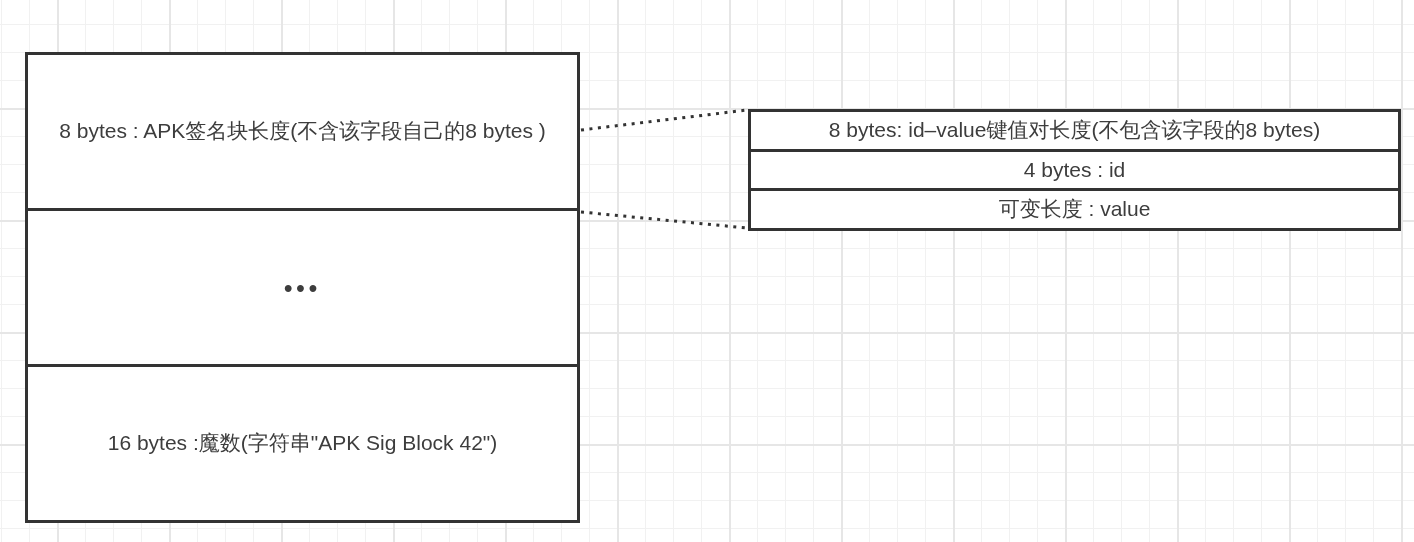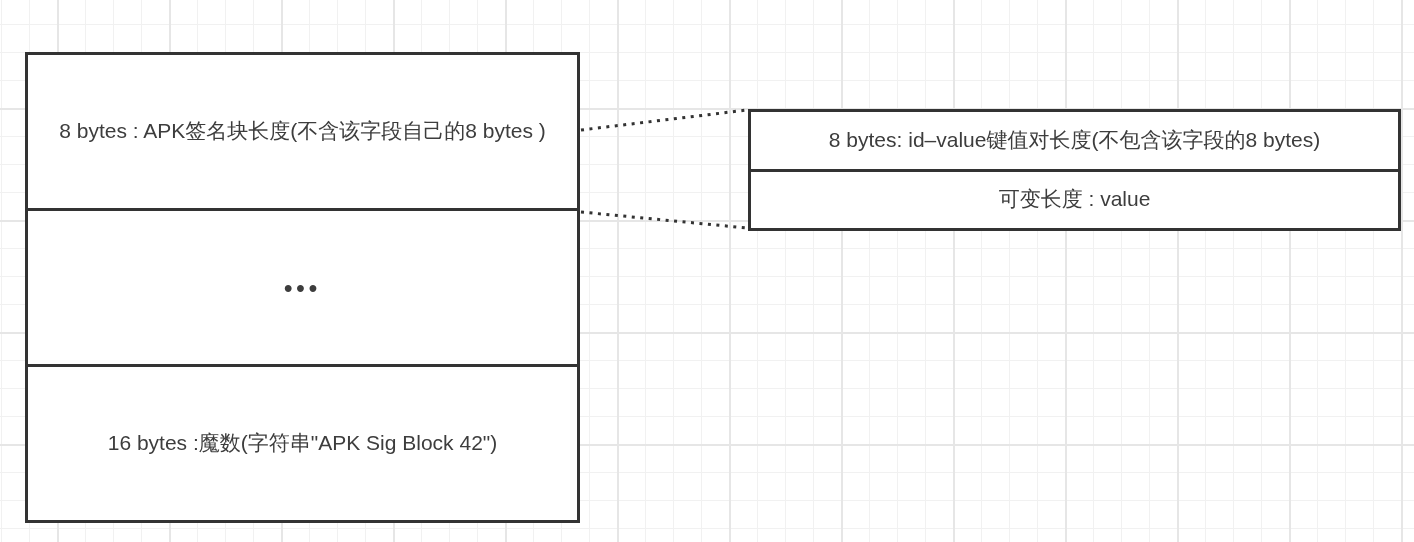--- a/index.html
+++ b/index.html
@@ -80,16 +80,17 @@
   </svg>
 
   <div class="block-table left-table">
     <div class="row">8 bytes : APK签名块长度(不含该字段自己的8 bytes )</div>
     <div class="row ellipsis-row">•••</div>
     <div class="row">16 bytes :魔数(字符串"APK Sig Block 42")</div>
   </div>
 
   <div class="block-table right-table">
     <div class="row">8 bytes: id–value键值对长度(不包含该字段的8 bytes)</div>
+    <div class="row">4 bytes : id</div>
     <div class="row">可变长度 : value</div>
   </div>
 
 </div>
 
 </body></html>

